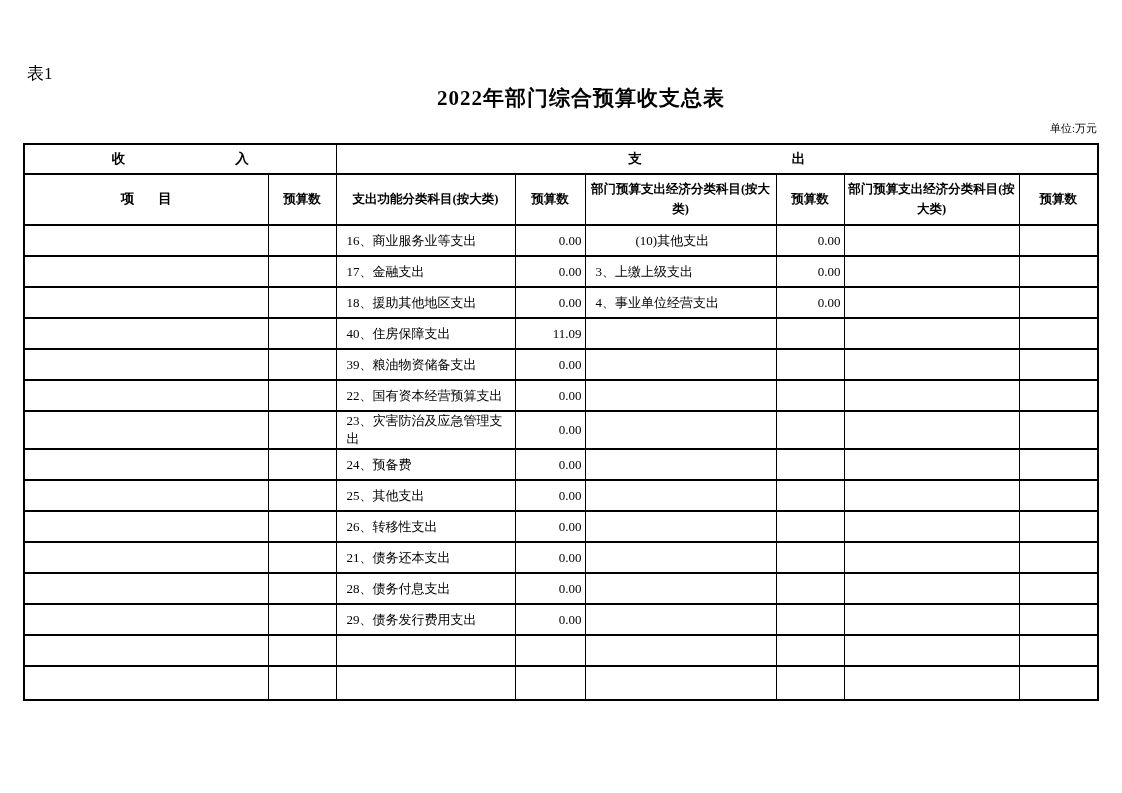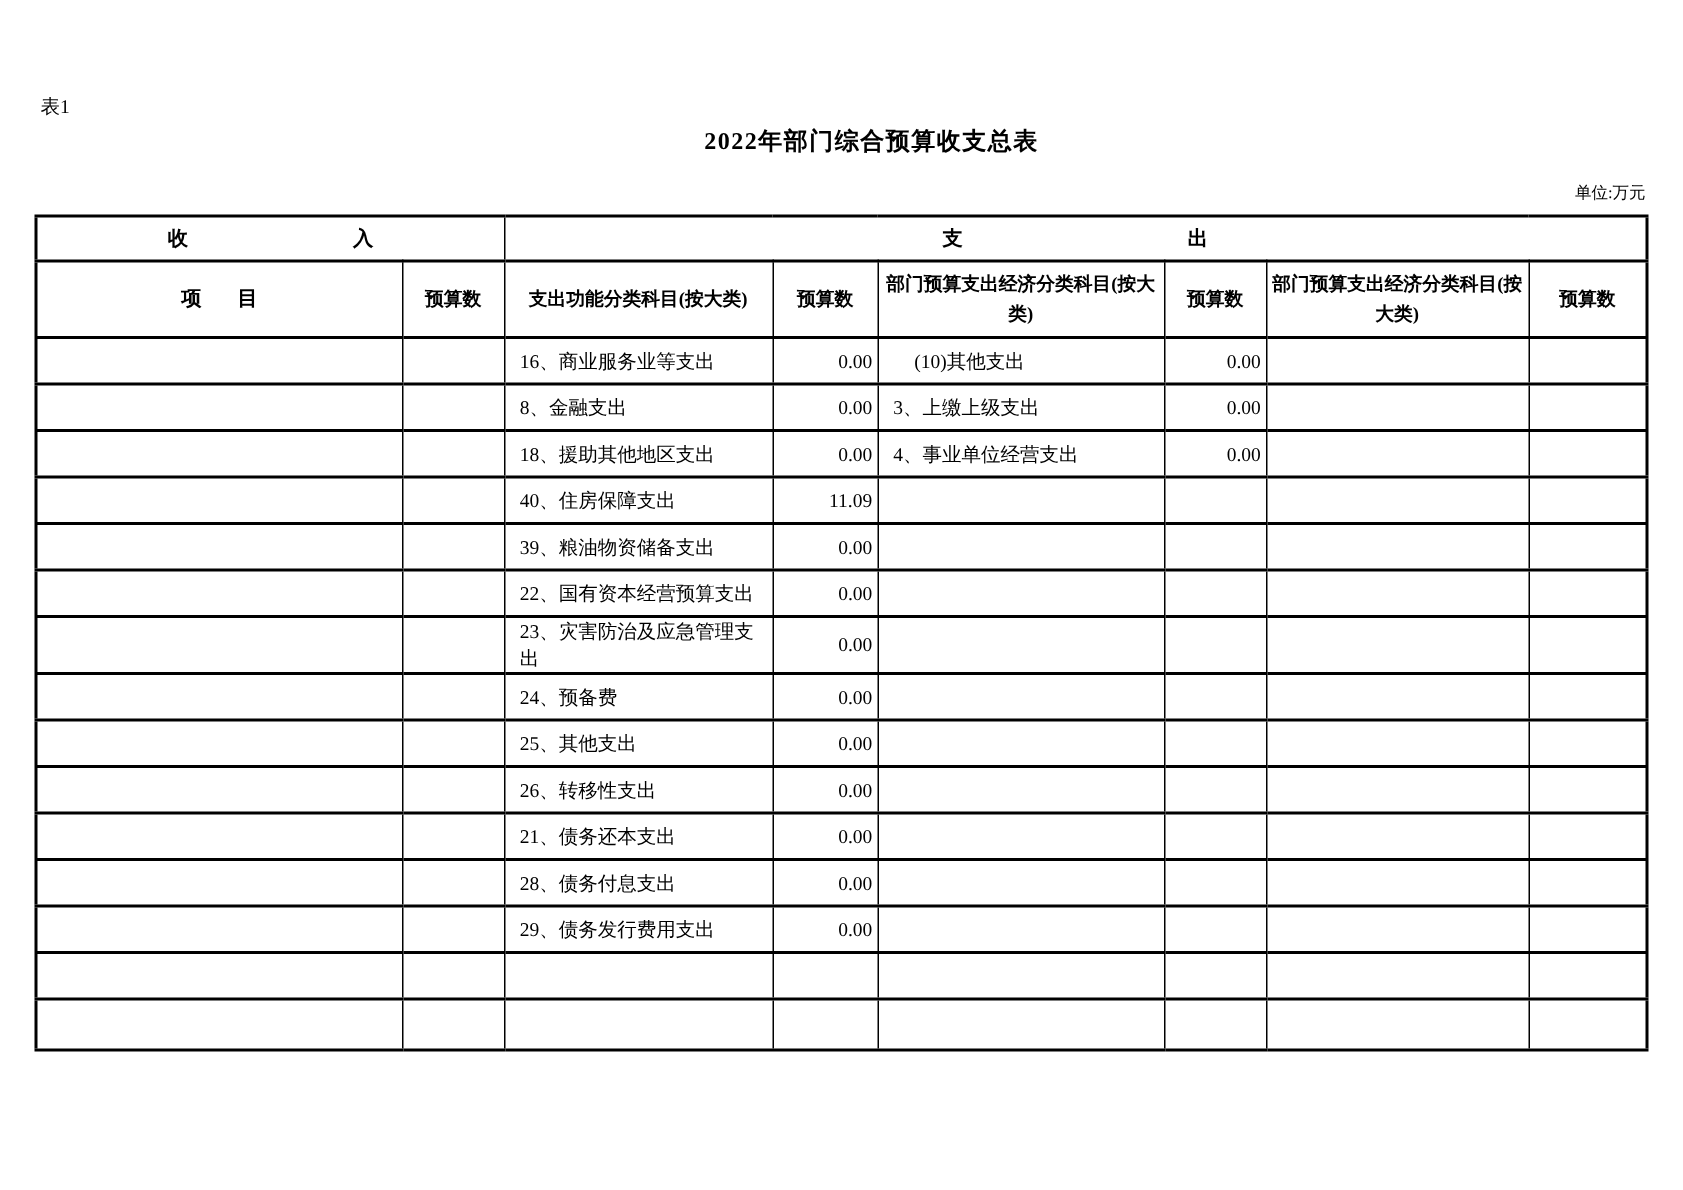--- a/index.html
+++ b/index.html
@@ -6,26 +6,26 @@
   body {
     width: 1122px; height: 793px;
     background: #ffffff;
     color: #000000;
     font-family: "Liberation Serif", "DejaVu Serif", serif;
     position: relative;
     overflow: hidden;
   }
   .sheet-label {
     position: absolute; left: 27px; top: 62px;
-    font-size: 13px;
+    font-size: 17px;
   }
   .doc-title {
     position: absolute; left: 0; right: 0; top: 84px;
     text-align: center;
-    font-size: 16px; font-weight: bold;
+    font-size: 21px; font-weight: bold;
     letter-spacing: 1px;
     padding-left: 40px;
   }
   .unit-note {
     position: absolute; right: 25px; top: 121px;
     font-size: 11px;
   }
   table.budget {
     position: absolute; left: 23px; top: 143px;
     width: 1074px;
@@ -51,21 +51,21 @@
   .spread {
     display: flex; justify-content: center; align-items: center;
     gap: var(--g, 20px);
     font-size: 13.5px; font-weight: bold;
   }
   tbody tr { height: 31px; }
   tbody tr:last-child { height: 34px; }
   td { font-size: 13px; padding: 0 3px; }
   td.c-item { text-align: left; padding-left: 10px; }
   td.c-num  { text-align: right; padding-right: 3px; }
-  td.indent { padding-left: 24px; }
+  td.indent { padding-left: 50px; }
 </style>
 </head>
 <body>
 
 <div class="sheet-label">表1</div>
 <div class="doc-title">2022年部门综合预算收支总表</div>
 <div class="unit-note">单位:万元</div>
 
 <table class="budget">
   <colgroup>
@@ -116,21 +116,21 @@
     <td class="c-item">16、商业服务业等支出</td>
     <td class="c-num">0.00</td>
     <td class="c-item indent">(10)其他支出</td>
     <td class="c-num">0.00</td>
     <td class="c-item"></td>
     <td class="c-num"></td>
   </tr>
       <tr>
     <td class="c-item"></td>
     <td class="c-num"></td>
-    <td class="c-item">8、金融支出</td>
+    <td class="c-item">17、金融支出</td>
     <td class="c-num">0.00</td>
     <td class="c-item">3、上缴上级支出</td>
     <td class="c-num">0.00</td>
     <td class="c-item"></td>
     <td class="c-num"></td>
   </tr>
       <tr>
     <td class="c-item"></td>
     <td class="c-num"></td>
     <td class="c-item">18、援助其他地区支出</td>

